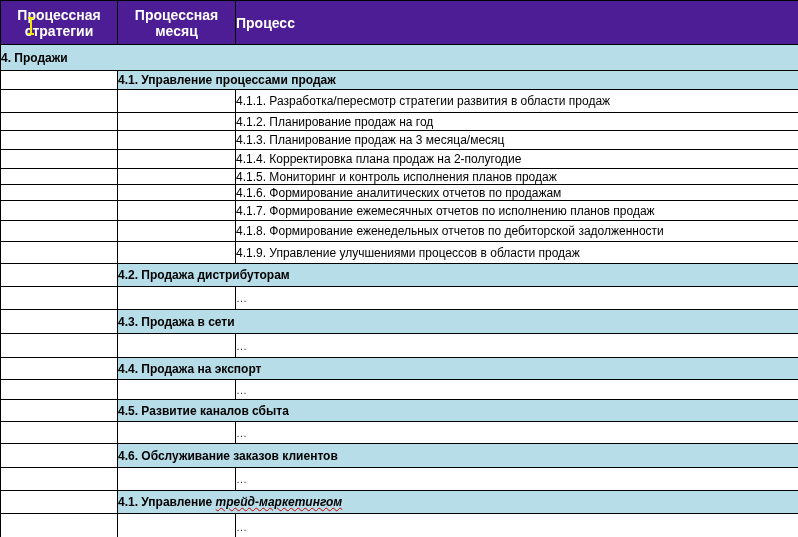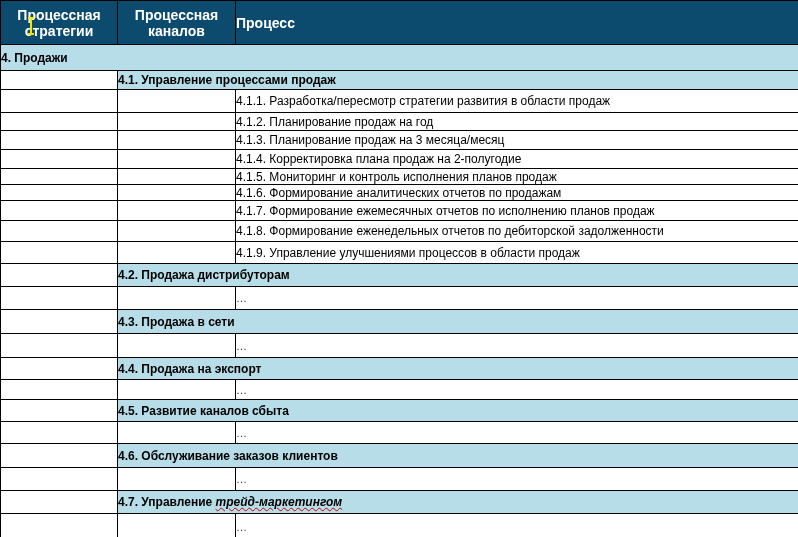--- a/index.html
+++ b/index.html
@@ -2,21 +2,21 @@
 <html><head>
 <meta charset="utf-8">
 <style>
   html, body { margin:0; padding:0; background:#ffffff; }
   body { width:798px; height:537px; overflow:hidden; position:relative;
          font-family:"Liberation Sans", sans-serif; }
   table.proc { border-collapse:collapse; table-layout:fixed; width:800px;
                position:absolute; left:0; top:0; }
   table.proc td, table.proc th { border:1px solid #000; padding:0; overflow:hidden; white-space:nowrap; }
   col.c1 { width:117px; } col.c2 { width:118px; } col.c3 { width:565px; }
-  th.hdr { background:#0c4a6e; color:#ffffff; font-weight:bold; font-size:14px;
+  th.hdr { background:#4c1d95; color:#ffffff; font-weight:bold; font-size:14px;
            text-align:center; vertical-align:middle; line-height:16px; height:43px; }
   th.hdr-process { text-align:left; padding-left:251px; }
   td.cat { background:#b7dde8; font-weight:bold; font-size:12px; padding-left:6px;
            height:25px; color:#000; }
   td.grp { background:#b7dde8; font-weight:bold; font-size:12px; padding-left:7px; color:#000; }
   td.proc-cell { font-size:12px; padding-left:8px; color:#000; }
   td.empty { background:#fff; }
   td.dots { font-size:11px; color:#333; padding-left:12px; padding-top:4px; }
   .squiggle { text-decoration:underline wavy #d00000; text-decoration-thickness:1px;font-style:italic; }
   .cursor { position:absolute; left:30px; top:17px; width:2px; height:18px; background:#f5e600; }
@@ -33,21 +33,21 @@
       <col class="c3">
     </colgroup>
   <tbody>
       <tr>
     <th class="hdr">
       <span>Процессная</span><br>
       <span>стратегии</span>
     </th>
     <th class="hdr">
       <span>Процессная</span><br>
-      <span>каналов</span>
+      <span>месяц</span>
     </th>
     <th class="hdr hdr-process">Процесс</th>
   </tr>
   <tr>
     <td class="cat" colspan="3">4. Продажи</td>
   </tr>
 
   <tr style="height:19px">
     <td class="empty"></td>
     <td class="grp" colspan="2">4.1. Управление процессами продаж</td>
@@ -143,21 +143,21 @@
     <td class="grp" colspan="2">4.6. Обслуживание заказов клиентов</td>
   </tr>
   <tr style="height:23px">
     <td class="empty"></td>
     <td class="empty"></td>
     <td class="dots">…</td>
   </tr>
 
   <tr style="height:23px">
     <td class="empty"></td>
-    <td class="grp" colspan="2"><span>4.7. Управление </span><span class="squiggle">трейд-маркетингом</span></td>
+    <td class="grp" colspan="2"><span>4.1. Управление </span><span class="squiggle">трейд-маркетингом</span></td>
   </tr>
   <tr style="height:26px">
     <td class="empty"></td>
     <td class="empty"></td>
     <td class="dots">…</td>
   </tr>
 </tbody>
   </table>
 
 <div class="cursor"></div>

